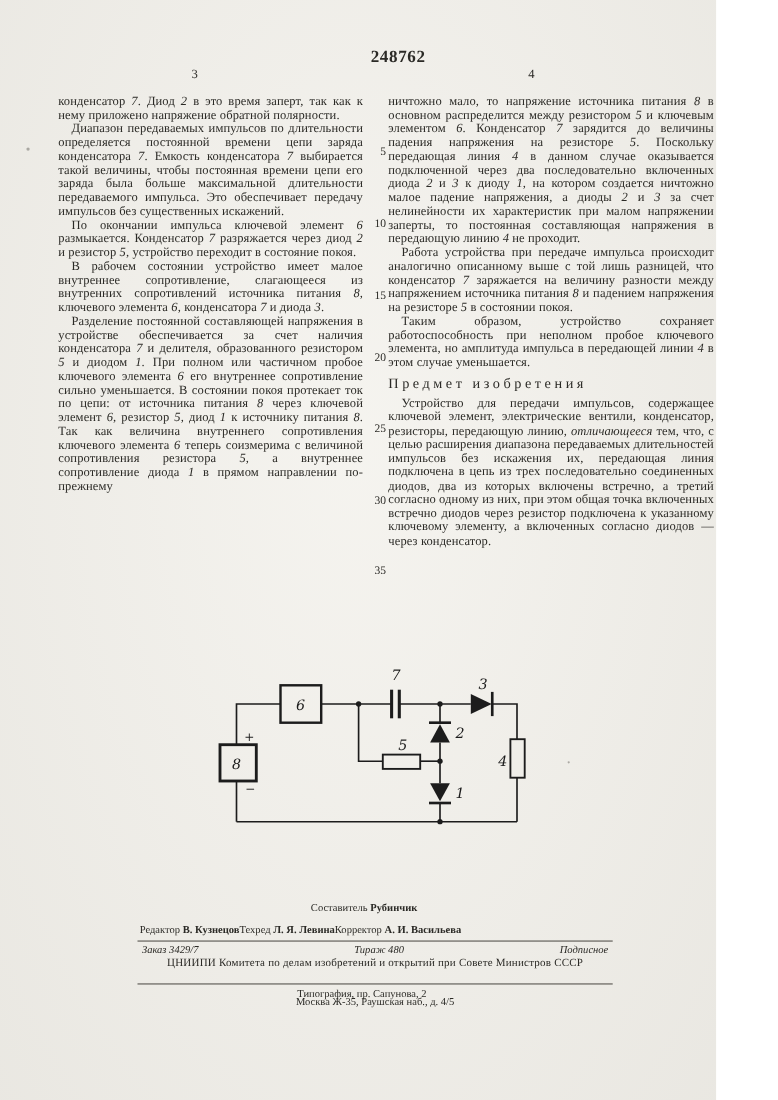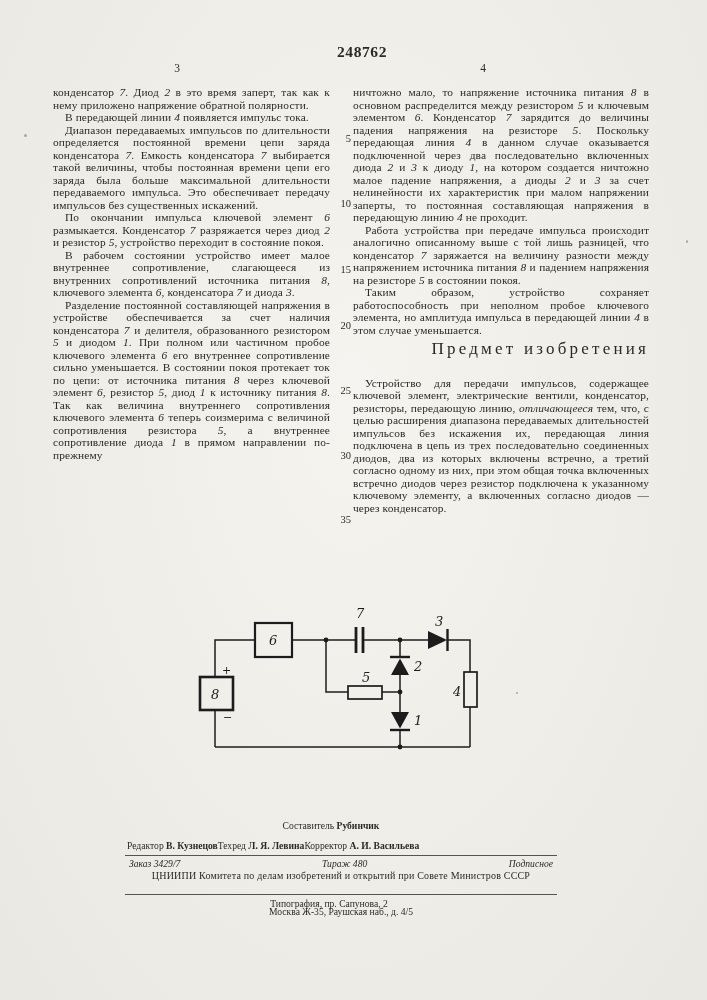--- a/index.html
+++ b/index.html
@@ -1,17 +1,17 @@
 <!DOCTYPE html>
 <html lang="ru"><head>
 <meta charset="utf-8">
 <style>
   html,body{margin:0;padding:0;}
   .page{
-    position:relative; width:707px; height:1000px; overflow:hidden;
+    position:relative; width:651px; height:1000px; overflow:hidden;
     background:#f2f0ea;
     background-image:radial-gradient(ellipse at 50% 40%, rgba(255,255,255,.25), rgba(0,0,0,.035));
     font-family:"Liberation Serif", serif;
     color:#2b2a26;
   }
   .patent-number{
     position:absolute; left:322px; top:43px; width:80px;
     font-size:15.5px; font-weight:bold; letter-spacing:.6px; text-align:center;
   }
   .page-num{position:absolute; top:62px; width:20px; text-align:center; font-size:11.5px;}
@@ -20,22 +20,22 @@
   .col{
     position:absolute; top:86px; text-align:justify;
     font-size:11.4px; line-height:12.5px; letter-spacing:.1px;
   }
   .col-left{left:53px; width:277px;}
   .col-right{left:353px; width:296px;}
   .col p{margin:0; text-indent:12px;}
   .col p.first{text-indent:0;}
   .col i{font-style:italic;}
   .claim-heading{
-    margin:7px 0 21px; font-size:17px; font-weight:normal;
-    text-align:right; text-indent:0; letter-spacing:3.2px; white-space:nowrap;
+    margin:7px 0 5px; font-size:13px; font-weight:normal;
+    text-align:left; text-indent:0; letter-spacing:3.2px; white-space:nowrap;
   }
   .gutter-num{
     position:absolute; left:330px; width:21px; text-align:right;
     font-size:10.5px; line-height:11px;
   }
   .figure{position:absolute; left:170px; top:600px;}
   .fig-label{font-family:"DejaVu Serif", serif; font-style:italic; font-size:13px; fill:#1c1c1c;}
   .fig-sign{font-family:"DejaVu Serif", serif; font-size:11px; fill:#1c1c1c;}
   .footer{position:absolute; left:125px; top:819px; width:432px; font-size:9.6px; color:#2b2a26;}
   .footer .row{position:absolute; left:0; width:432px;}
@@ -54,21 +54,20 @@
 <body>
 
 <div class="page">
 
   <div class="patent-number">248762</div>
   <div class="page-num left">3</div>
   <div class="page-num right">4</div>
 
   <div class="col col-left">
     <p class="first">конденсатор <i>7</i>. Диод <i>2</i> в это время заперт, так как к нему приложено напряжение обратной полярности.</p>
-    <p>В передающей линии <i>4</i> появляется импульс тока.</p>
     <p>Диапазон передаваемых импульсов по длительности определяется постоянной времени цепи заряда конденсатора <i>7</i>. Емкость конденсатора <i>7</i> выбирается такой величины, чтобы постоянная времени цепи его заряда была больше максимальной длительности передаваемого импульса. Это обеспечивает передачу импульсов без существенных искажений.</p>
     <p>По окончании импульса ключевой элемент <i>6</i> размыкается. Конденсатор <i>7</i> разряжается через диод <i>2</i> и резистор <i>5</i>, устройство переходит в состояние покоя.</p>
     <p>В рабочем состоянии устройство имеет малое внутреннее сопротивление, слагающееся из внутренних сопротивлений источника питания <i>8</i>, ключевого элемента <i>6</i>, конденсатора <i>7</i> и диода <i>3</i>.</p>
     <p>Разделение постоянной составляющей напряжения в устройстве обеспечивается за счет наличия конденсатора <i>7</i> и делителя, образованного резистором <i>5</i> и диодом <i>1</i>. При полном или частичном пробое ключевого элемента <i>6</i> его внутреннее сопротивление сильно уменьшается. В состоянии покоя протекает ток по цепи: от источника питания <i>8</i> через ключевой элемент <i>6</i>, резистор <i>5</i>, диод <i>1</i> к источнику питания <i>8</i>. Так как величина внутреннего сопротивления ключевого элемента <i>6</i> теперь соизмерима с величиной сопротивления резистора <i>5</i>, а внутреннее сопротивление диода <i>1</i> в прямом направлении по-прежнему</p>
   </div>
 
   <div class="col col-right">
     <p class="first">ничтожно мало, то напряжение источника питания <i>8</i> в основном распределится между резистором <i>5</i> и ключевым элементом <i>6</i>. Конденсатор <i>7</i> зарядится до величины падения напряжения на резисторе <i>5</i>. Поскольку передающая линия <i>4</i> в данном случае оказывается подключенной через два последовательно включенных диода <i>2</i> и <i>3</i> к диоду <i>1</i>, на котором создается ничтожно малое падение напряжения, а диоды <i>2</i> и <i>3</i> за счет нелинейности их характеристик при малом напряжении заперты, то постоянная составляющая напряжения в передающую линию <i>4</i> не проходит.</p>
     <p>Работа устройства при передаче импульса происходит аналогично описанному выше с той лишь разницей, что конденсатор <i>7</i> заряжается на величину разности между напряжением источника питания <i>8</i> и падением напряжения на резисторе <i>5</i> в состоянии покоя.</p>
     <p>Таким образом, устройство сохраняет работоспособность при неполном пробое ключевого элемента, но амплитуда импульса в передающей линии <i>4</i> в этом случае уменьшается.</p>

